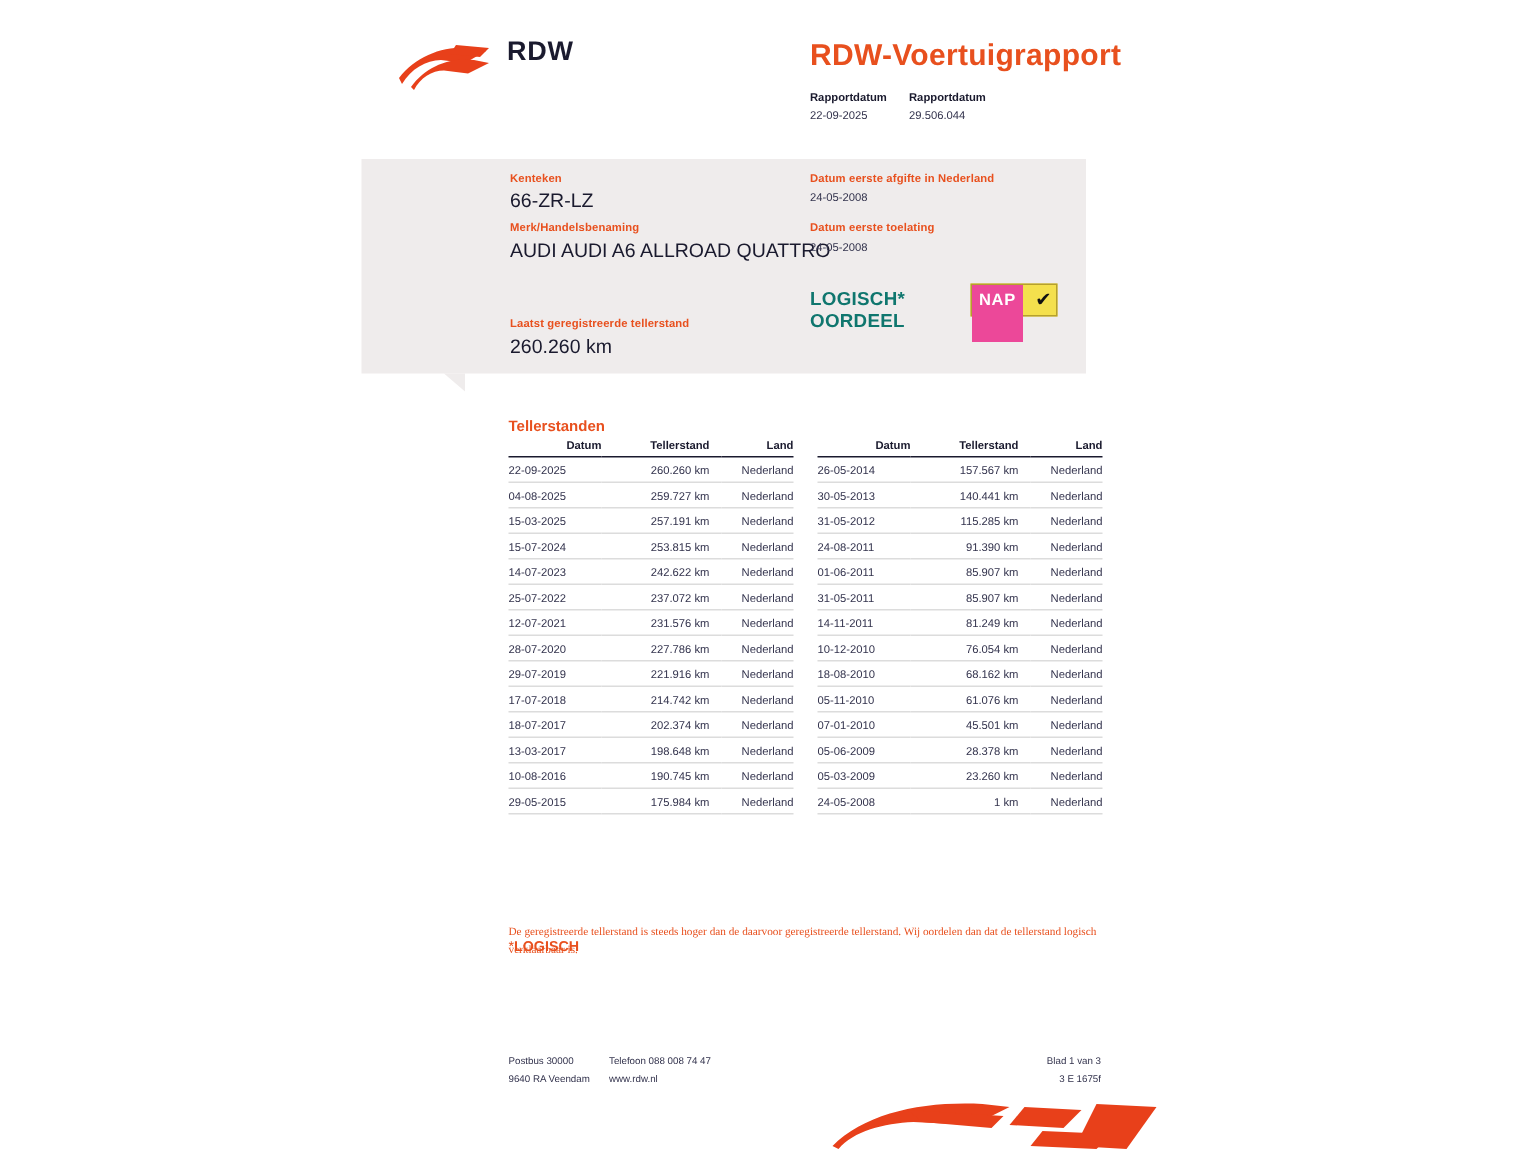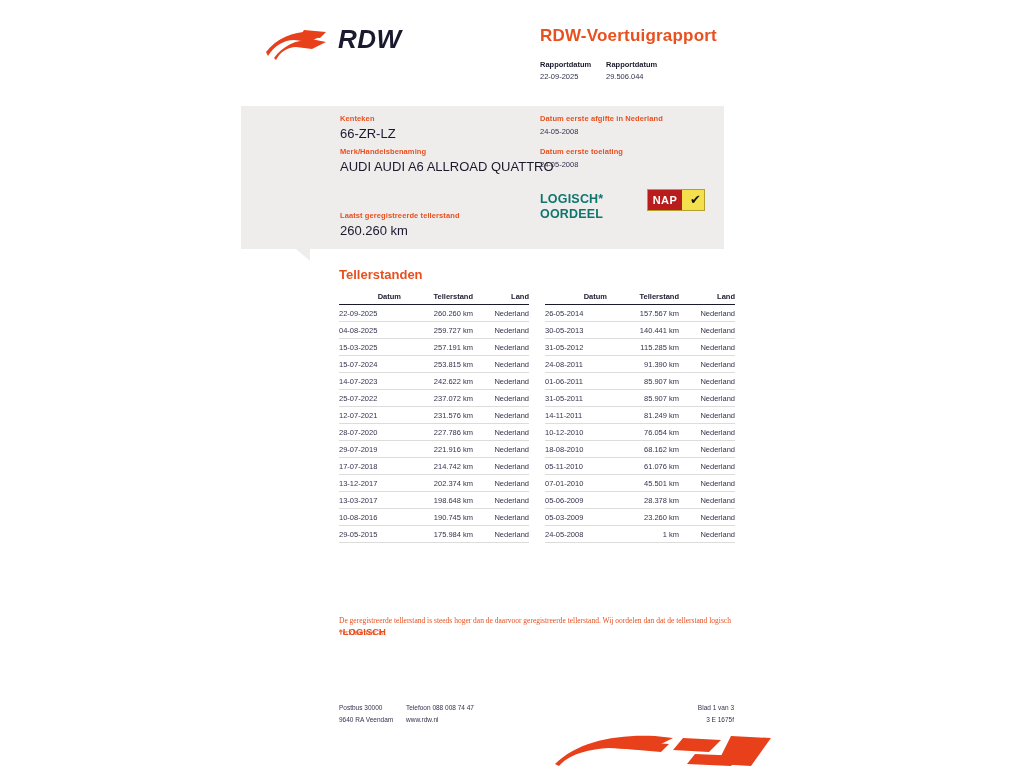--- a/index.html
+++ b/index.html
@@ -27,31 +27,30 @@
     position: absolute;
     left: 264px;
     top: 28px;
     width: 66px;
     height: 34px;
   }
   .logo-text {
     position: absolute;
     left: 338px;
     top: 24px;
-    font-size: 26px;
+    font-size: 18px;
     font-weight: bold;
     letter-spacing: 0.5px;
     color: #1a1a2e;
-    font-style: italic;
   }
   .report-title {
     position: absolute;
     left: 540px;
     top: 26px;
-    font-size: 17px;
+    font-size: 20px;
     font-weight: bold;
     color: #e8501e;
     letter-spacing: 0.2px;
   }
   .hdr-meta {
     position: absolute;
     top: 60px;
     font-size: 7.5px;
     font-weight: bold;
     color: #1a1a2e;
@@ -123,43 +122,43 @@
     top: 83px;
     width: 58px;
     height: 22px;
     background: #f4e04d;
     border: 1px solid #b5a02e;
     box-sizing: border-box;
   }
   .nap-badge .nap-black {
     position: absolute;
     left: 0; top: 0;
-    width: 34px; height: 20px;
-    background: #b91c1c;
+    width: 34px; height: 38px;
+    background: #ec4899;
     color: #fff;
     font-size: 11px;
     font-weight: bold;
     text-align: center;
     line-height: 20px;
     letter-spacing: 0.5px;
   }
   .nap-badge .nap-check {
     position: absolute;
     right: 3px; top: 1px;
     font-size: 13px;
     color: #111;
     line-height: 18px;
   }
 
   
   .section-title {
     position: absolute;
     left: 339px;
-    top: 267px;
-    font-size: 13px;
+    top: 279px;
+    font-size: 10px;
     font-weight: bold;
     color: #e8501e;
   }
   .ts-table {
     position: absolute;
     top: 292px;
     border-collapse: collapse;
     font-size: 7.5px;
     color: #33334d;
   }
@@ -344,21 +343,21 @@
           <td class="c-datum">29-07-2019</td>
           <td class="c-stand num">221.916 km</td>
           <td class="c-land">Nederland</td>
         </tr>
         <tr>
           <td class="c-datum">17-07-2018</td>
           <td class="c-stand num">214.742 km</td>
           <td class="c-land">Nederland</td>
         </tr>
         <tr>
-          <td class="c-datum">13-12-2017</td>
+          <td class="c-datum">18-07-2017</td>
           <td class="c-stand num">202.374 km</td>
           <td class="c-land">Nederland</td>
         </tr>
         <tr>
           <td class="c-datum">13-03-2017</td>
           <td class="c-stand num">198.648 km</td>
           <td class="c-land">Nederland</td>
         </tr>
         <tr>
           <td class="c-datum">10-08-2016</td>

